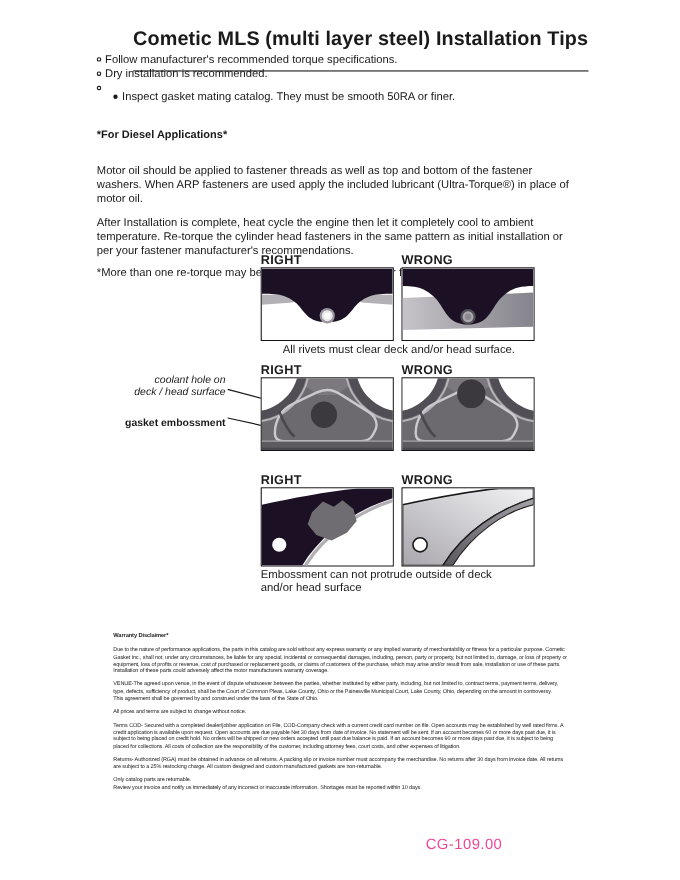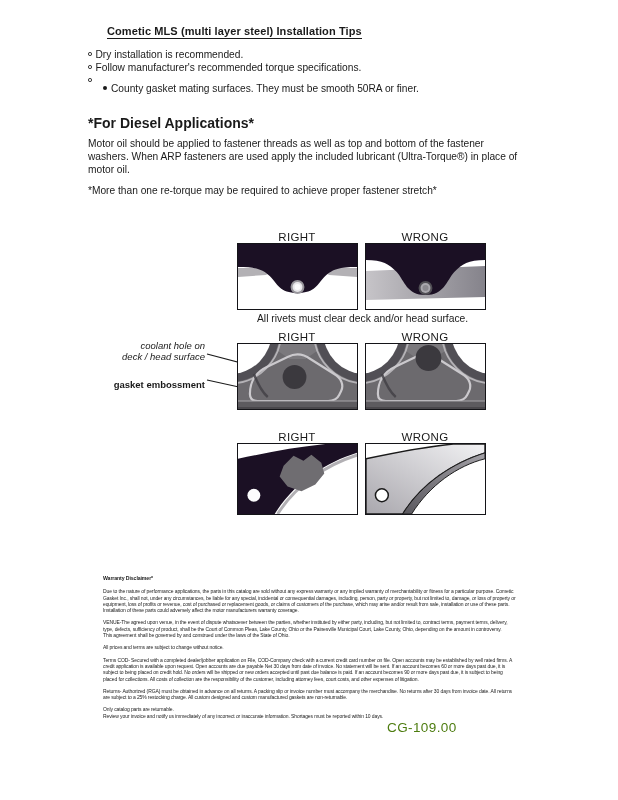--- a/index.html
+++ b/index.html
@@ -2,73 +2,74 @@
 <html><head>
 <meta charset="utf-8">
 <style>
   * { margin:0; padding:0; box-sizing:border-box; }
   html,body { background:#ffffff; }
   .page {
     position:relative; width:618px; height:800px; background:#ffffff;
     font-family:"Liberation Sans", sans-serif; color:#1a1a1a; overflow:hidden;
   }
   .title {
-    position:absolute; left:107px; top:25px;
-    font-size:11px; font-weight:bold; letter-spacing:0.1px;
-    border-bottom:1.6px solid #1a1a1a; padding-bottom:1px;
+    position:absolute; left:121px; top:25px;
+    font-size:18px; font-weight:bold; letter-spacing:0.1px;
+    border-bottom:1.6px solid #1a1a1a; padding-bottom:18px;
   }
   .tips { position:absolute; left:88px; top:48px; width:445px; font-size:10.2px; }
   .tip-row { display:flex; line-height:13px; }
   .tip-row.sub { margin-left:15px; }
   .o-bullet { flex:0 0 auto; width:3.5px; height:3.5px; border:1px solid #1a1a1a; border-radius:50%; margin:4px 4px 0 0; }
   .f-bullet { flex:0 0 auto; width:4px; height:4px; background:#1a1a1a; border-radius:50%; margin:4.5px 4px 0 0; }
   .diesel { position:absolute; left:88px; top:116px; width:437px; }
-  .diesel-h { font-size:14px; font-weight:bold; line-height:14px; margin-bottom:7px; }
+  .diesel-h { font-size:10px; font-weight:bold; line-height:14px; margin-bottom:19px; }
   .diesel p { font-size:10.2px; line-height:13.2px; margin-bottom:7px; }
-  .fig-label { position:absolute; width:120px; text-align:center; font-size:11.5px; font-weight:normal; letter-spacing:0.3px; }
+  .fig-label { position:absolute; width:120px; font-size:11.5px; font-weight:bold; letter-spacing:0.3px; }
   .dbox { position:absolute; width:121px; border:1.6px solid #141418; background:#fff; }
   .dbox svg { display:block; width:100%; height:100%; }
   .h66 { height:67px; }
   .h71 { height:72px; }
   .fig-caption { position:absolute; font-size:10.3px; line-height:11.5px; }
   .annot { position:absolute; width:100px; text-align:right; font-size:9.5px; line-height:10.5px; white-space:pre-line; }
   .annot-lines { position:absolute; left:205px; top:346px; width:100px; height:50px; }
   .disclaimer { position:absolute; left:103px; top:575px; width:414px; font-size:5px; line-height:6.3px; letter-spacing:-0.1px; color:#222; }
   .disclaimer .dh { font-weight:bold; font-size:5.2px; margin-bottom:7px; }
   .disclaimer p { margin-bottom:6px; white-space:pre-line; }
-  .page-code { position:absolute; left:387px; top:720px; font-size:13.5px; letter-spacing:0.4px; color:#4d7c0f; }
+  .page-code { position:absolute; left:387px; top:760px; font-size:13.5px; letter-spacing:0.4px; color:#ec4899; }
 </style>
 </head>
 <body>
 
 <div class="page">
 
   <div class="title">Cometic MLS (multi layer steel) Installation Tips</div>
 
   <div class="tips">
     <div class="tip-row">
       <span class="o-bullet"></span>
-      <span>Dry installation is recommended.</span>
+      <span>Follow manufacturer's recommended torque specifications.</span>
     </div>
     <div class="tip-row">
       <span class="o-bullet"></span>
-      <span>Follow manufacturer's recommended torque specifications.</span>
+      <span>Dry installation is recommended.</span>
     </div>
     <div class="tip-row">
       <span class="o-bullet"></span>
     </div>
     <div class="tip-row sub">
       <span class="f-bullet"></span>
-      <span>County gasket mating surfaces.  They must be smooth 50RA or finer.</span>
+      <span>Inspect gasket mating catalog.  They must be smooth 50RA or finer.</span>
     </div>
   </div>
 
   <div class="diesel">
     <div class="diesel-h">*For Diesel Applications*</div>
     <p>Motor oil should be applied to fastener threads as well as top and bottom of the fastener washers. When ARP fasteners are used apply the included lubricant (Ultra-Torque®) in place of motor oil.</p>
+    <p>After Installation is complete, heat cycle the engine then let it completely cool to ambient temperature. Re-torque the cylinder head fasteners in the same pattern as initial installation or per your fastener manufacturer's recommendations.</p>
     <p>*More than one re-torque may be required to achieve proper fastener stretch*</p>
   </div>
 
   <div class="fig-label" style="left:237px; top:231px;">RIGHT</div>
   <div class="fig-label" style="left:365px; top:231px;">WRONG</div>
 
   <div class="dbox h66" style="left:237px; top:243px;">
     <svg viewBox="0 0 120 65" preserveAspectRatio="none">
       <rect x="0" y="0" width="120" height="65" fill="#ffffff"></rect>
       <path d="M0,24 L42,24 L28,31 L0,33 Z" fill="#b3b1b5"></path>
@@ -183,20 +184,21 @@
             <stop offset="1" stop-color="#a3a1a7"></stop>
         </linearGradient>
       </defs>
       <rect x="0" y="0" width="120" height="71" fill="#ffffff"></rect>
       <path d="M0,15 C28,9 58,3 88,0 L120,0 L120,9 C88,19 56,40 37,71 L0,71 Z" fill="url(#g3a)" stroke="#1a1a1a" stroke-width="1.4"></path>
       <path d="M120,9 C88,19 56,40 37,71 L46,71 C64,42 92,22 120,15 Z" fill="url(#g3b)" stroke="#1a1a1a" stroke-width="1"></path>
       <circle cx="16" cy="52" r="6.5" fill="#ffffff" stroke="#1a1a1a" stroke-width="1.5"></circle>
     </svg>
   </div>
 
+  <div class="fig-caption" style="left:237px; top:517px; width:218px;">Embossment can not protrude outside of deck and/or head surface</div>
 
   <div class="disclaimer">
     <div class="dh">Warranty Disclaimer*</div>
     <p>Due to the nature of performance applications, the parts in this catalog are sold without any express warranty or any implied warranty of merchantability or fitness for a particular purpose.  Cometic Gasket Inc., shall not, under any circumstances, be liable for any special, incidental or consequential damages, including, person, party or property, but not limited to, damage, or loss of property or equipment, loss of profits or revenue, cost of purchased or replacement goods, or claims of customers of the purchase, which may arise and/or result from sale, installation or use of these parts.  Installation of these parts could adversely affect the motor manufacturers warranty coverage.</p>
     <p>VENUE-The agreed upon venue, in the event of dispute whatsoever between the parties, whether instituted by either party, including, but not limited to, contract terms, payment terms, delivery, type, defects, sufficiency of product, shall be the Court of Common Pleas, Lake County, Ohio or the Painesville Municipal Court, Lake County, Ohio, depending on the amount in controversy.
 This agreement shall be governed by and construed under the laws of the State of Ohio.</p>
     <p>All prices and terms are subject to change without notice.</p>
     <p>Terms COD- Secured with a completed dealer/jobber application on File, COD-Company check with a current credit card number on file.  Open accounts may be established by well rated firms.  A credit application is available upon request.  Open accounts are due payable Net 30 days from date of invoice.  No statement will be sent.  If an account becomes 60 or more days past due, it is subject to being placed on credit hold.  No orders will be shipped or new orders accepted until past due balance is paid.  If an account becomes 90 or more days past due, it is subject to being placed for collections.  All costs of collection are the responsibility of the customer, including attorney fees, court costs, and other expenses of litigation.</p>
     <p>Returns- Authorized (RGA) must be obtained in advance on all returns.  A packing slip or invoice number must accompany the merchandise.  No returns after 30 days from invoice date.  All returns are subject to a 25% restocking charge.  All custom designed and custom manufactured gaskets are non-returnable.</p>
     <p>Only catalog parts are returnable.

